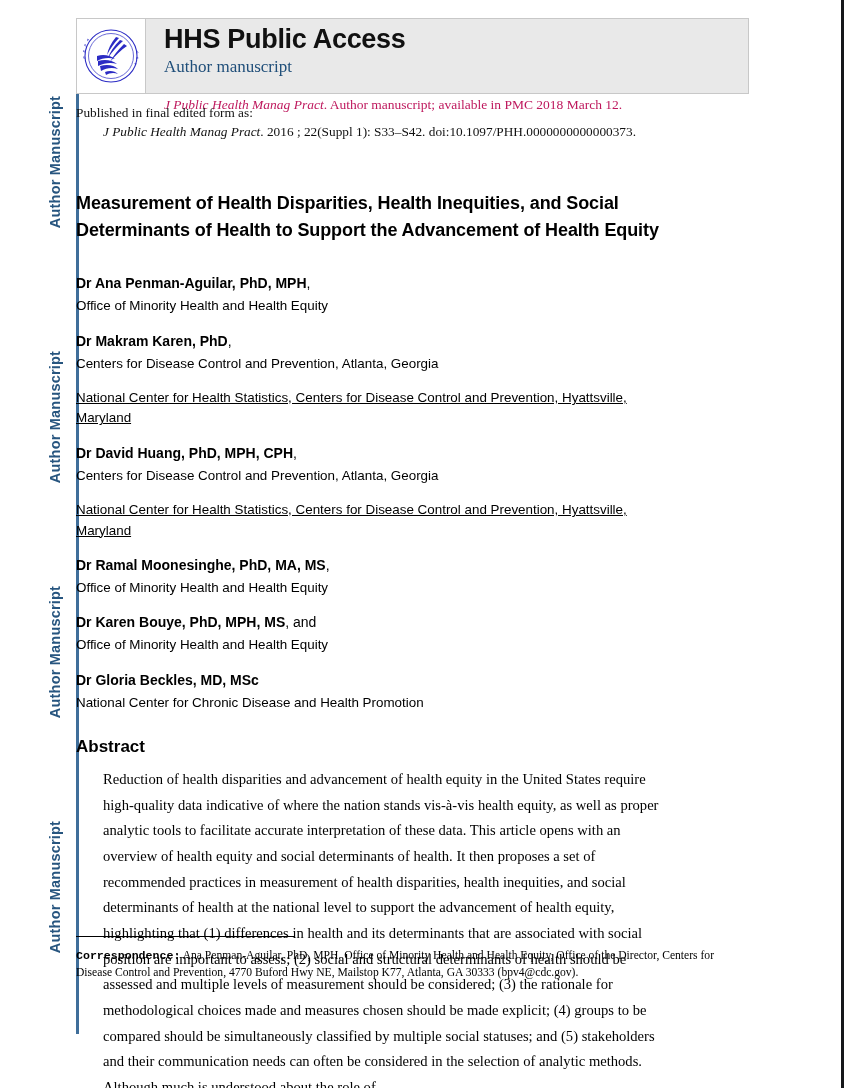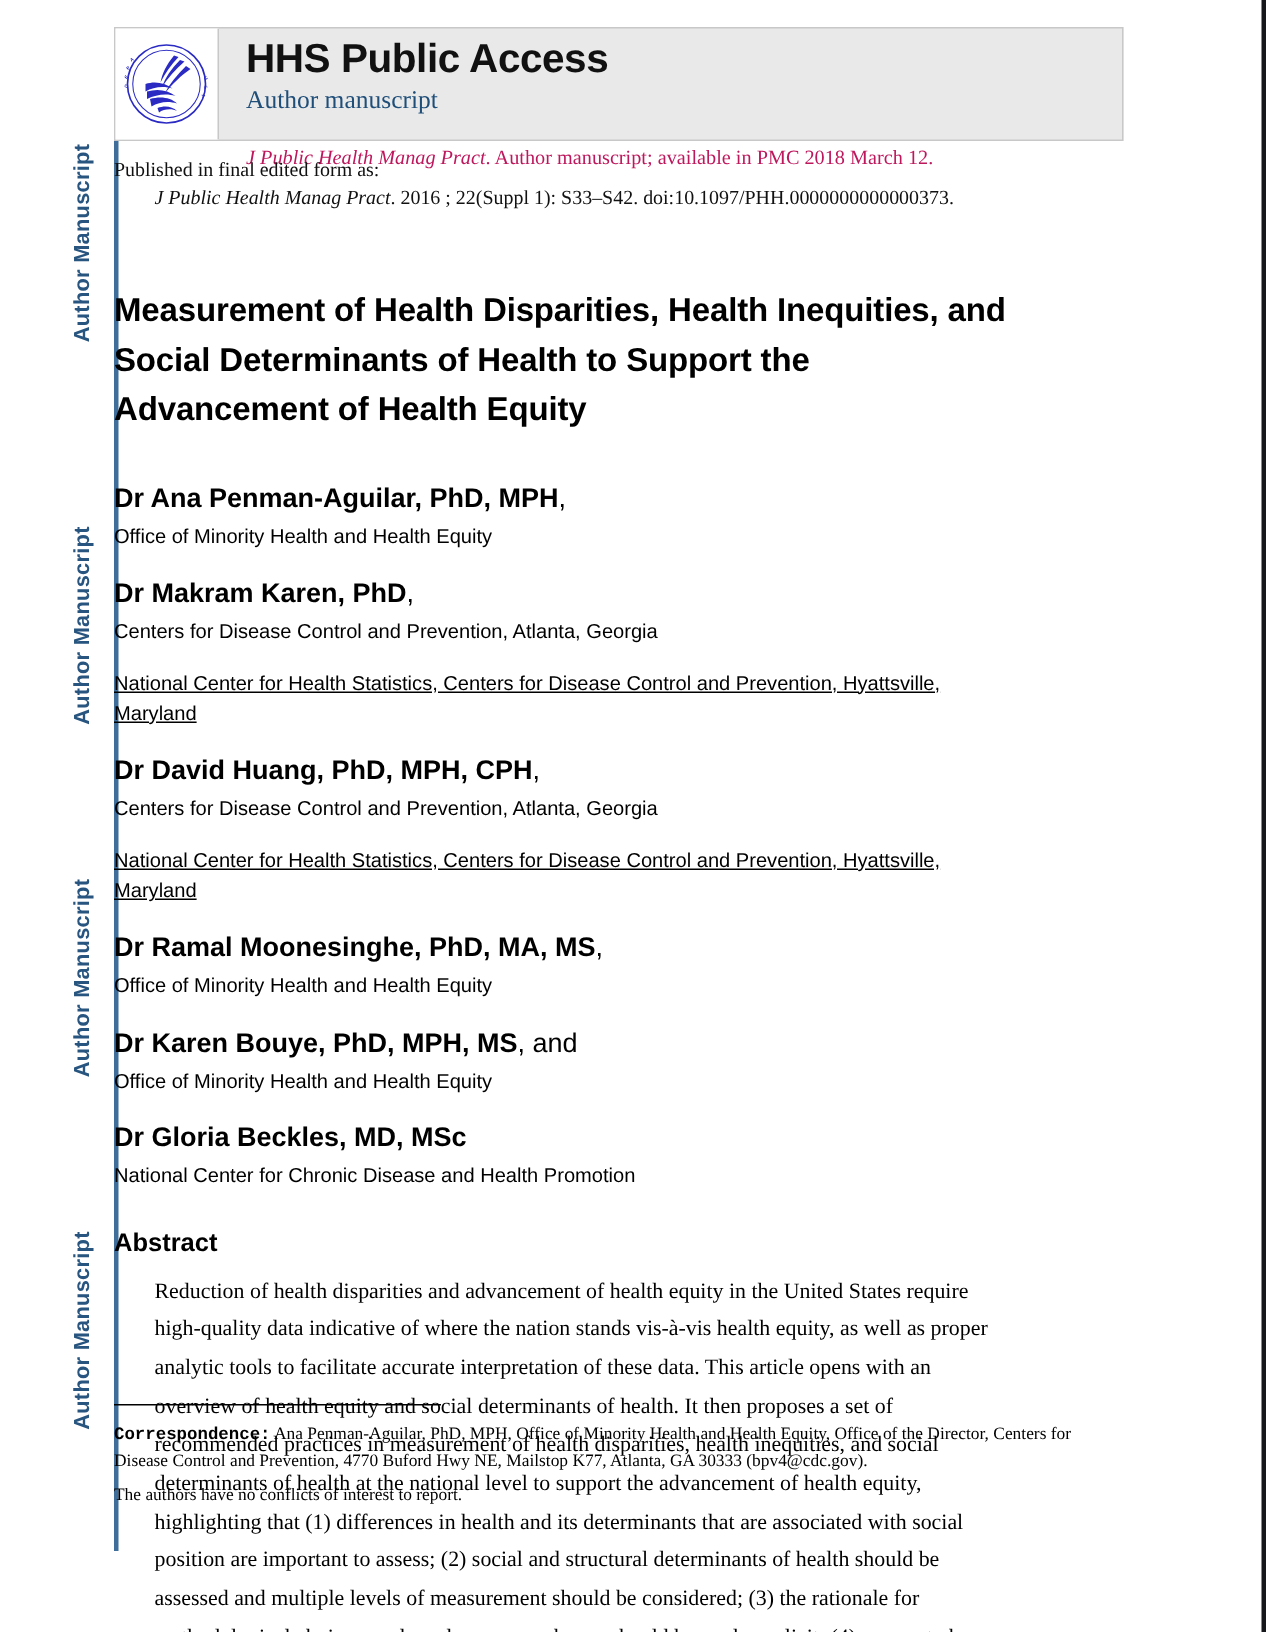--- a/index.html
+++ b/index.html
@@ -113,34 +113,34 @@
     color: #111;
     line-height: 1.45;
   }
   .pub-line2 { padding-left: 27px; }
   .pub-line2 i { font-style: italic; }
 
   
   .doc-title {
     margin-top: 48px;
     font-family: "Liberation Sans", sans-serif;
-    font-size: 22px;
+    font-size: 18px;
     font-weight: 700;
     color: #000;
     line-height: 1.52;
     letter-spacing: -0.1px;
     width: 600px;
   }
 
   
   .authors { margin-top: 29px; }
   .author-block { margin-bottom: 14px; }
   .author-name {
     font-family: "Liberation Sans", sans-serif;
-    font-size: 18px;
+    font-size: 14px;
     font-weight: 700;
     color: #000;
     line-height: 1.5;
   }
   .author-name .tail { font-weight: 400; }
   .affil {
     font-family: "Liberation Sans", sans-serif;
     font-size: 13.4px;
     font-weight: 400;
     color: #000;
@@ -286,16 +286,15 @@
     </div>
 
     <div class="abstract-head">Abstract</div>
     <div class="abstract-body">Reduction of health disparities and advancement of health equity in the United States require high-quality data indicative of where the nation stands vis-à-vis health equity, as well as proper analytic tools to facilitate accurate interpretation of these data. This article opens with an overview of health equity and social determinants of health. It then proposes a set of recommended practices in measurement of health disparities, health inequities, and social determinants of health at the national level to support the advancement of health equity, highlighting that (1) differences in health and its determinants that are associated with social position are important to assess; (2) social and structural determinants of health should be assessed and multiple levels of measurement should be considered; (3) the rationale for methodological choices made and measures chosen should be made explicit; (4) groups to be compared should be simultaneously classified by multiple social statuses; and (5) stakeholders and their communication needs can often be considered in the selection of analytic methods. Although much is understood about the role of</div>
 
   </div>
 
   <div class="footnote">
     <div class="footnote-rule"></div>
     <div class="footnote-text"><b>Correspondence:</b><span> Ana Penman-Aguilar, PhD, MPH, Office of Minority Health and Health Equity, Office of the Director, Centers for Disease Control and Prevention, 4770 Buford Hwy NE, Mailstop K77, Atlanta, GA 30333 (bpv4@cdc.gov).</span></div>
-    <div class="footnote-text2">The authors have no conflicts of interest to report.</div>
   </div>
 
 </div>
 
 </body></html>

